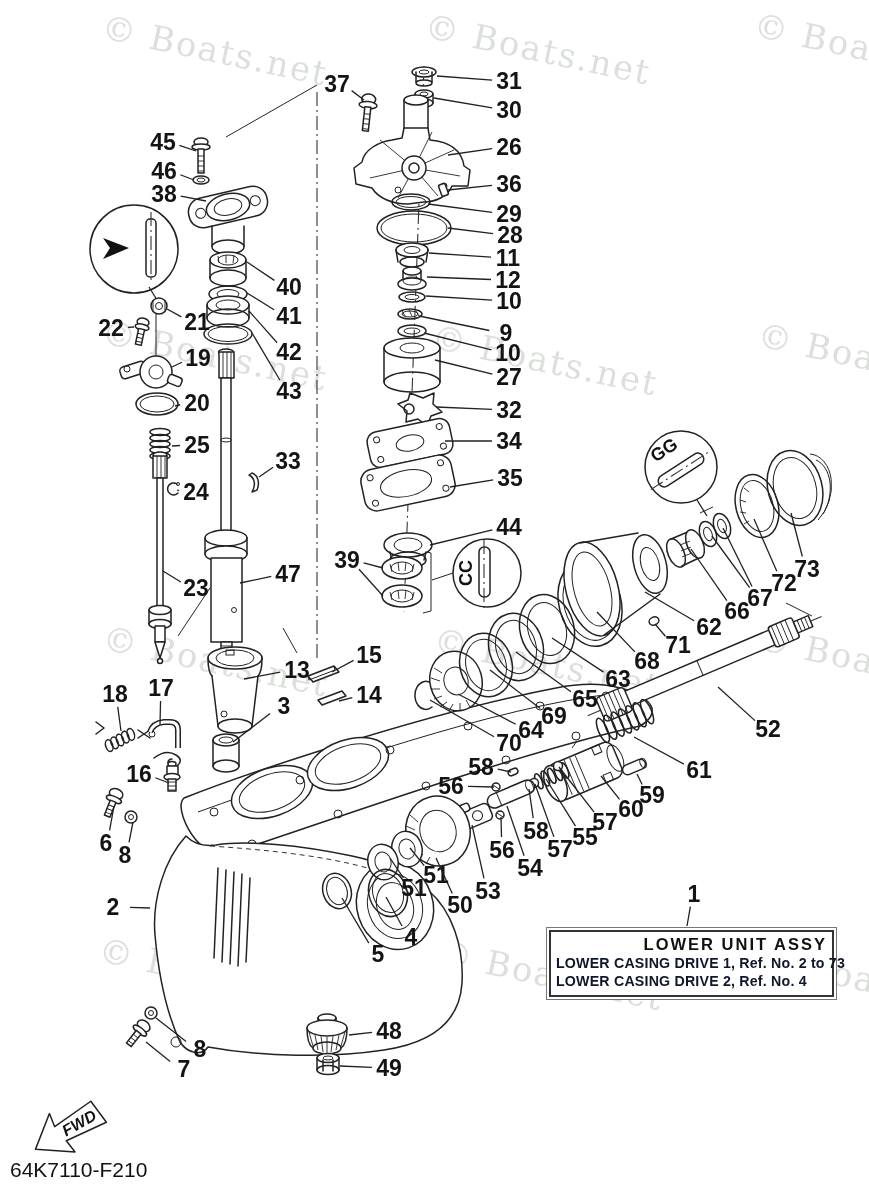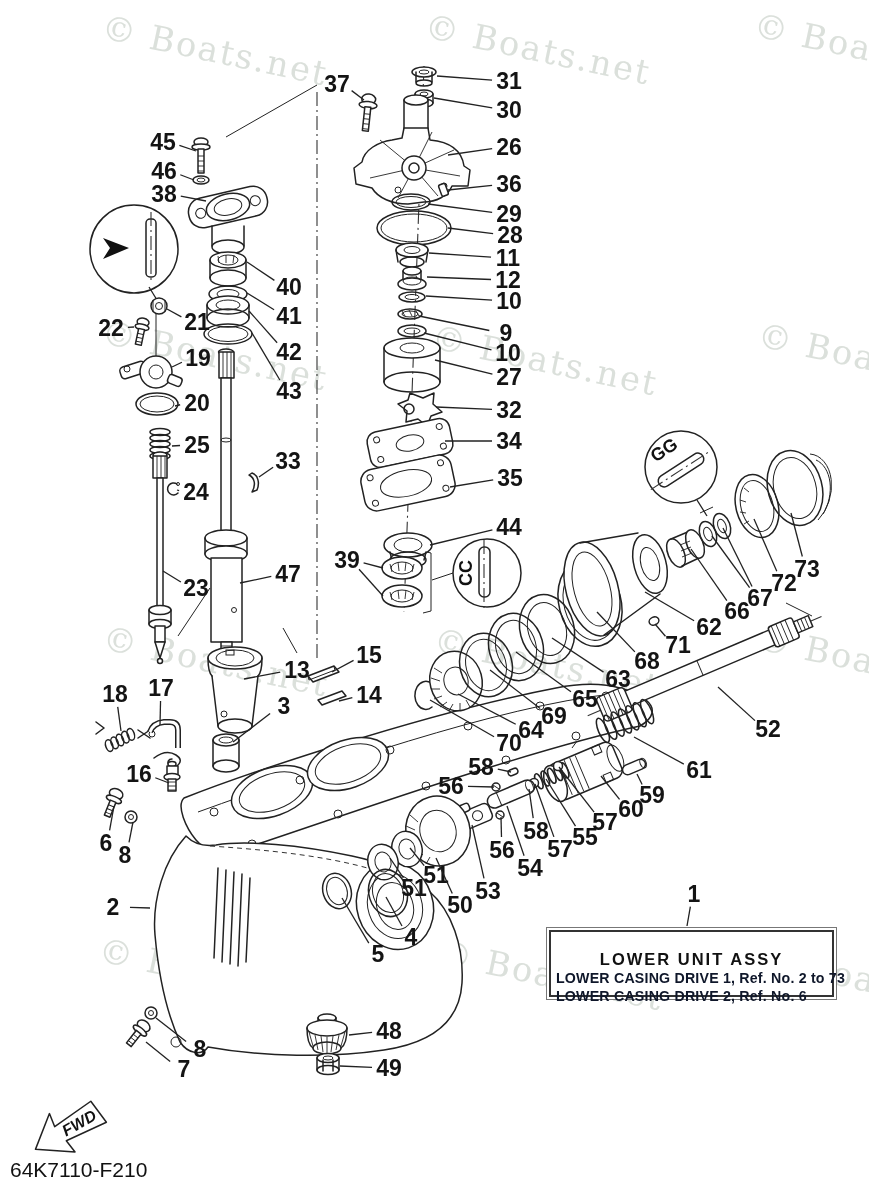--- a/index.html
+++ b/index.html
@@ -14,22 +14,22 @@
   .callout{font-family:"Liberation Sans",sans-serif;font-size:23px;font-weight:600;fill:#141414;
            text-anchor:middle;dominant-baseline:central;}
   .watermark{font-family:"DejaVu Serif",serif;font-size:34px;fill:#dbe0db;letter-spacing:2px;}
   .bubbletext{font-family:"Liberation Sans",sans-serif;font-size:18px;font-weight:bold;fill:#111;
            text-anchor:middle;dominant-baseline:central;}
   .dashdot{stroke:#333;stroke-width:1.1;fill:none;stroke-dasharray:14 4 2 4;}
   .dashed{stroke:#333;stroke-width:1;fill:none;stroke-dasharray:5 4;}
   .infobox{position:absolute;left:546px;top:927px;width:291px;height:73px;
            border:1px solid #777;padding:2px;box-sizing:border-box;background:#fff;}
   .infobox-inner{border:2px solid #333;width:100%;height:100%;box-sizing:border-box;padding:2px 5px;}
-  .infobox-title{font-size:16.5px;font-weight:bold;text-align:center;letter-spacing:2px;color:#111;
-           margin-top:16px;}
+  .infobox-title{font-size:16.5px;font-weight:bold;text-align:right;letter-spacing:2px;color:#111;
+           margin-top:1px;}
   .infobox-line{font-size:14.2px;font-weight:bold;color:#0f172a;letter-spacing:0.2px;line-height:1.28;
            white-space:nowrap;}
   .fwdtext{font-family:"Liberation Sans",sans-serif;font-size:16px;font-weight:bold;font-style:italic;
            fill:#111;text-anchor:middle;dominant-baseline:central;}
 </style>
 </head>
 <body>
 
 <div class="stage">
 
@@ -783,17 +783,17 @@
     <text class="fwdtext" x="81" y="1130">FWD</text>
   </g>
 
   <text x="10" y="1177" font-size="21" fill="#111" font-family="Liberation Sans, sans-serif">64K7110-F210</text>
 </svg>
 
 <div class="infobox">
   <div class="infobox-inner">
     <div class="infobox-title">LOWER  UNIT  ASSY</div>
     <div class="infobox-line">LOWER CASING DRIVE 1, Ref. No. 2 to 73</div>
-    <div class="infobox-line">LOWER CASING DRIVE 2, Ref. No. 6</div>
+    <div class="infobox-line">LOWER CASING DRIVE 2, Ref. No. 4</div>
   </div>
 </div>
 
 </div>
 
 </body></html>

